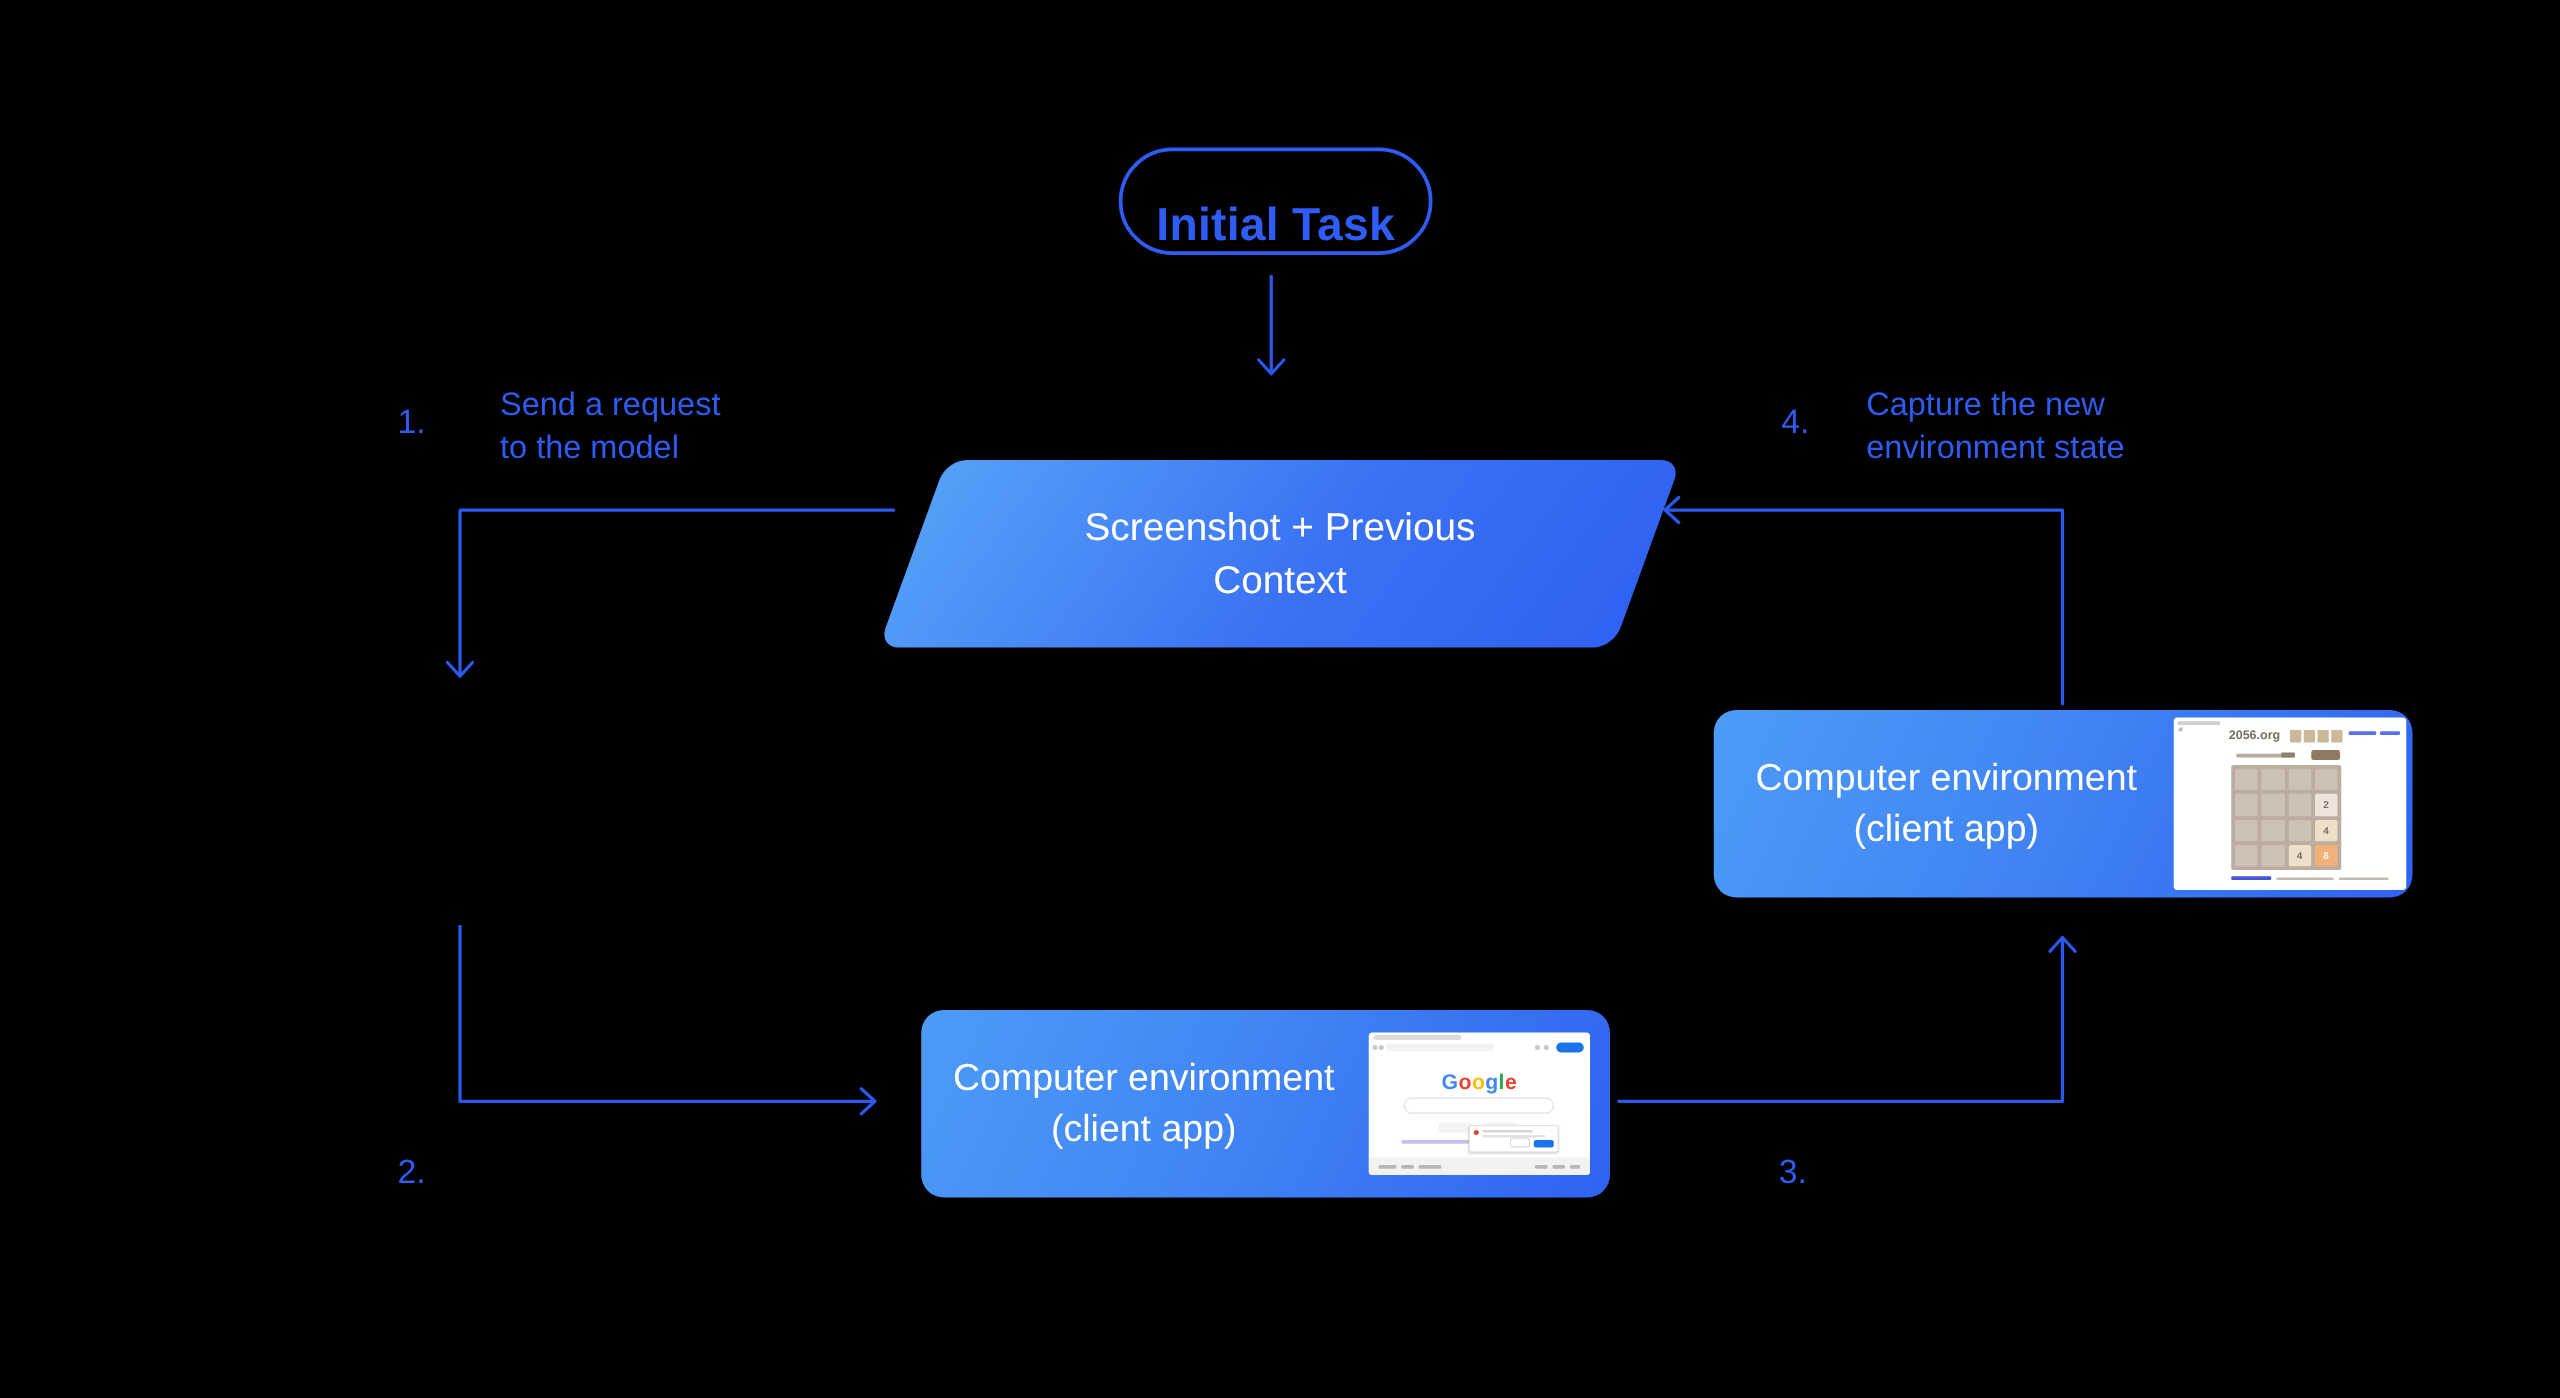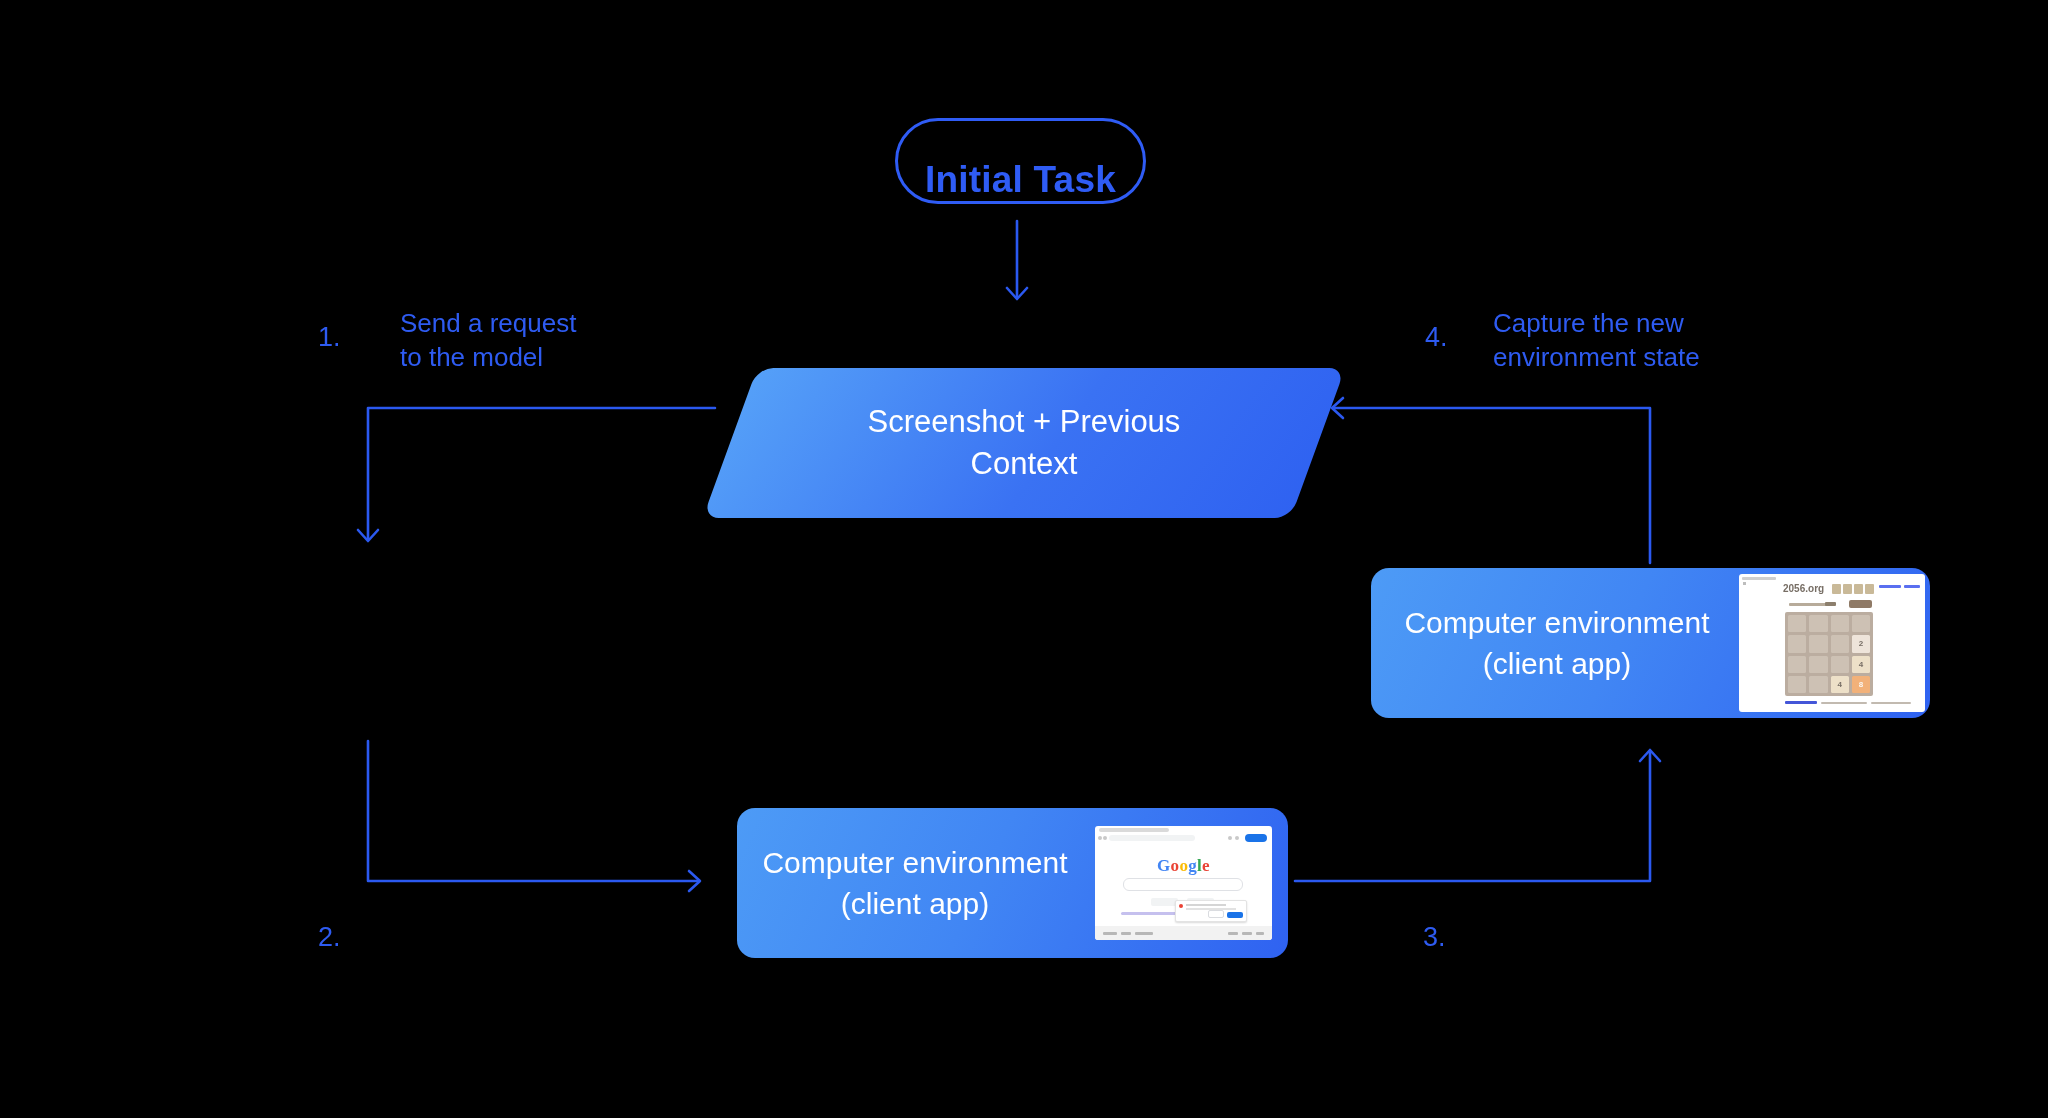--- a/index.html
+++ b/index.html
@@ -34,21 +34,21 @@
   .env-bottom .env-label{width:356px;}
   .env-right .env-label{width:372px;}
 
   
   .step-num{position:absolute;color:#2e5bf1;font-size:27px;font-weight:500;}
   .step-label{position:absolute;color:#2e5bf1;font-size:26px;font-weight:500;line-height:34px;
         white-space:pre-line;}
 
   
   .thumb{position:absolute;background:#fff;border-radius:3px;overflow:hidden;}
-  .thumb-browser{right:16px;top:18px;width:177px;height:114px;font-family:Liberation Serif, serif;}
+  .thumb-browser{right:16px;top:18px;width:177px;height:114px;}
   .thumb-game{right:5px;top:6px;width:186px;height:138px;}
 
   
   .b-tab{position:absolute;left:4px;top:2px;width:70px;height:4px;background:#dadada;border-radius:2px;}
   .b-url{position:absolute;left:14px;top:9px;width:86px;height:6px;background:#f1f3f4;border-radius:3px;}
   .b-dot{position:absolute;width:4px;height:4px;border-radius:50%;background:#c9c9c9;top:10px;}
   .b-signin{position:absolute;right:5px;top:8px;width:22px;height:8px;background:#1a73e8;border-radius:4px;}
   .b-logo{position:absolute;left:0;right:0;top:30px;text-align:center;font-size:17px;font-weight:700;
           letter-spacing:.3px;}
   .b-search{position:absolute;left:28px;top:52px;width:118px;height:11px;border:1px solid #dfe1e5;

